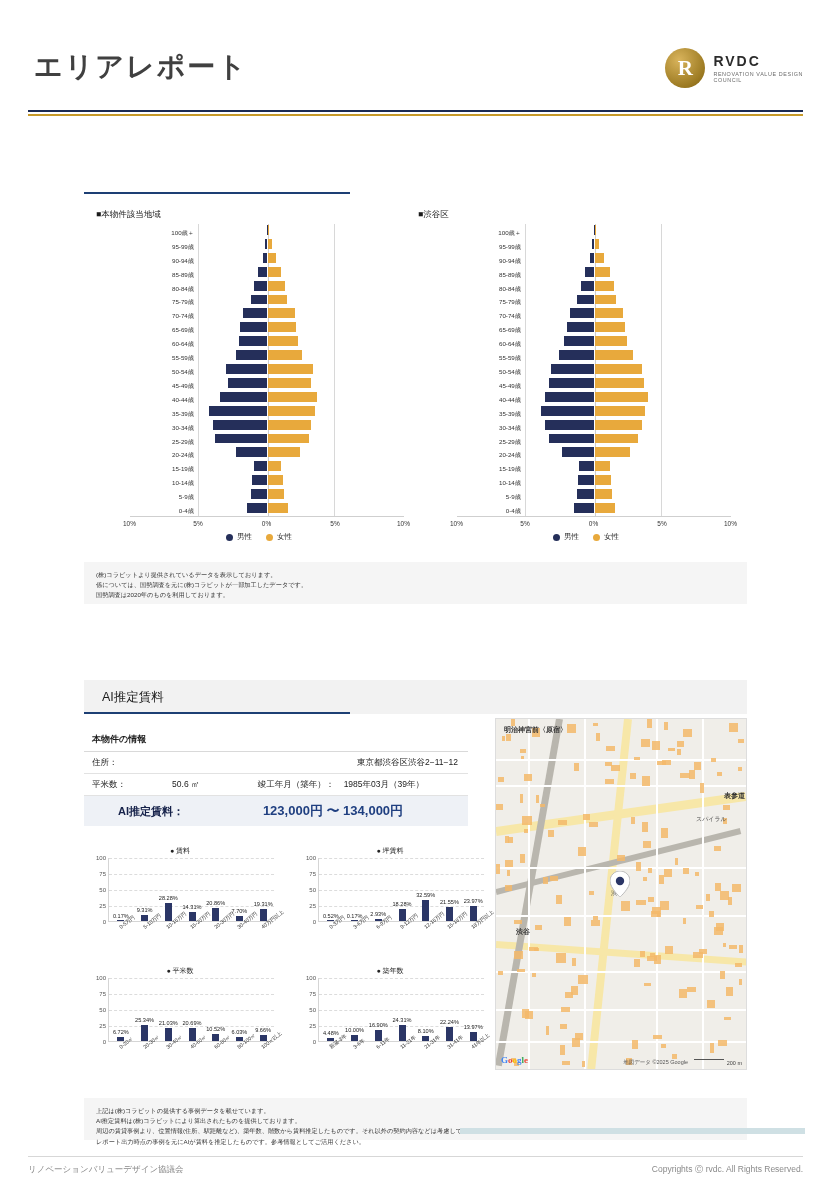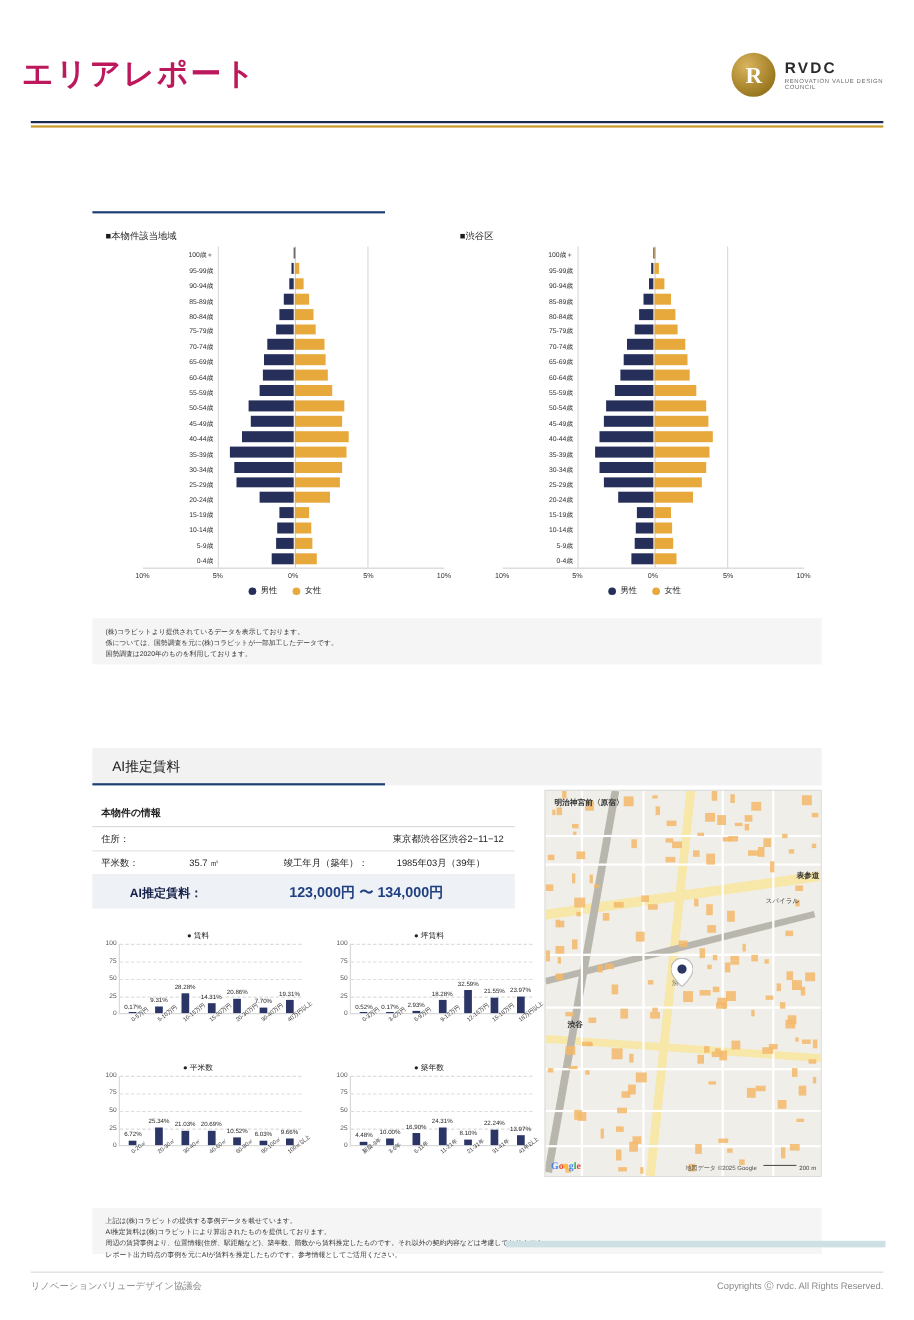--- a/index.html
+++ b/index.html
@@ -14,23 +14,23 @@
   }
   .page {
     position: absolute; inset: 0;
     background: #fff;
   }
   
   .header {
     position: absolute; left: 0; top: 0; width: 831px; height: 120px;
   }
   .page-title {
-    position: absolute; left: 20px; top: 48px;
+    position: absolute; left: 34px; top: 48px;
     font-size: 28px; font-weight: bold; letter-spacing: 2px;
-    color: #be185d;
+    color: #404040;
   }
   .logo-wrap {
     position: absolute; right: 28px; top: 48px;
     display: flex; align-items: center; gap: 8px;
   }
   .logo-circle {
     width: 40px; height: 40px; border-radius: 50%;
     background: radial-gradient(circle at 35% 30%, #d9b45c, #9c7a22 70%, #7c5f12);
     display: flex; align-items: center; justify-content: center;
     color: #fff; font-size: 21px; font-weight: bold;
@@ -117,21 +117,21 @@
   .it-title {
     font-size: 9px; font-weight: bold; padding: 5px 8px;
     border-bottom: 1px solid #d9d9d9; background: #fff;
   }
   .it-row {
     display: flex; border-bottom: 1px solid #e2e2e2; height: 22px; align-items: center;
   }
   .it-k { padding-left: 8px; width: 120px; color: #222; }
   .it-v { flex: 1; text-align: right; padding-right: 10px; }
   .it-k2 { width: 120px; text-align: left; }
-  .it-v2 { width: 170px; text-align: center; padding-right: 10px; }
+  .it-v2 { width: 170px; text-align: left; padding-right: 10px; }
   .ai-row {
     display: flex; align-items: center; justify-content: space-between;
     background: #eef1f6; height: 30px; padding: 0 10px;
   }
   .ai-label { font-size: 11px; font-weight: bold; color: #16224a; flex:1; text-align:center;}
   .ai-value { font-size: 13px; font-weight: bold; color: #1f3f80; width: 250px; text-align: center;}
   
   .mini {
     position: absolute;
   }
@@ -490,21 +490,21 @@
   <div class="sec-underline" style="left:84px; top:712px; width:266px;"></div>
 
   <div class="info-table" style="left:84px; top:728px; width:384px;">
     <div class="it-title">本物件の情報</div>
     <div class="it-row">
       <div class="it-k">住所：</div>
       <div class="it-v">東京都渋谷区渋谷2−11−12</div>
     </div>
     <div class="it-row">
       <div class="it-k">平米数：</div>
-      <div class="it-k2">35.7 ㎡</div>
+      <div class="it-k2">50.6 ㎡</div>
       <div class="it-k2">竣工年月（築年）：</div>
       <div class="it-v2">1985年03月（39年）</div>
     </div>
     <div class="ai-row">
       <div class="ai-label">AI推定賃料：</div>
       <div class="ai-value">123,000円 〜 134,000円</div>
     </div>
   </div>
 
   <div class="mini" id="mini0" style="left:84px; top:848px; width:192px; height:100px;">

